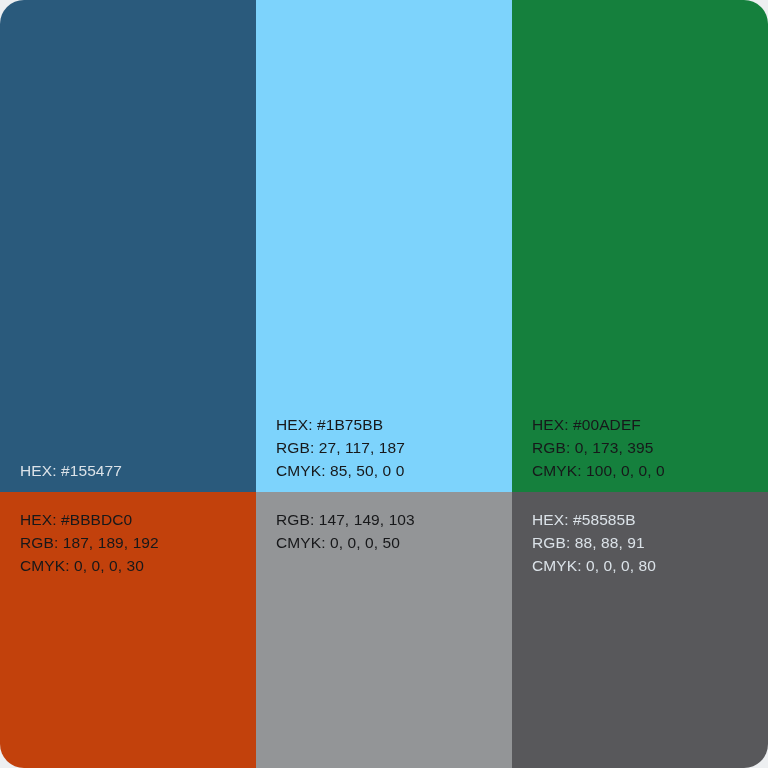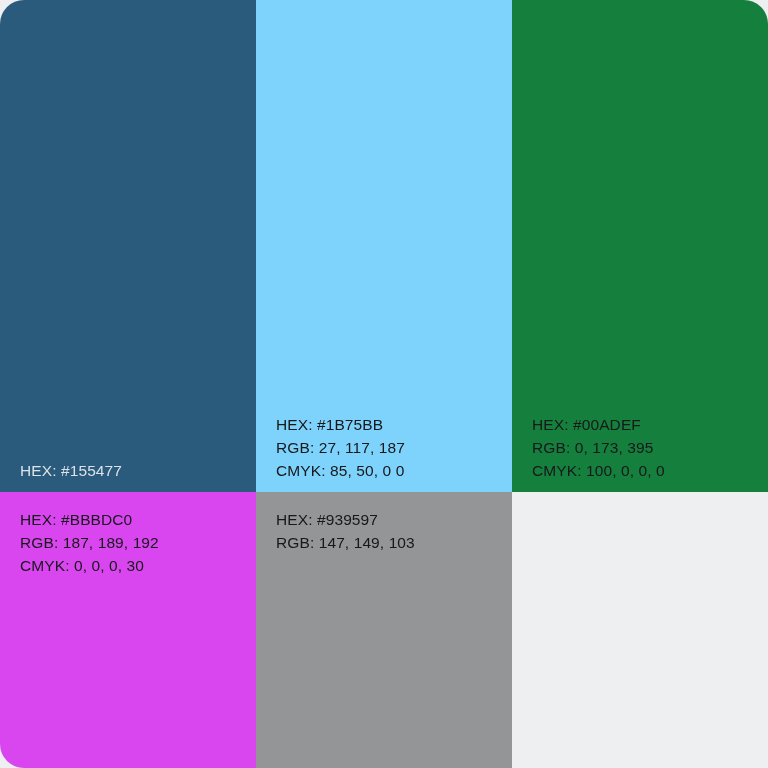--- a/index.html
+++ b/index.html
@@ -86,31 +86,38 @@
         <span class="info-line">HEX: #00ADEF</span>
         <span class="info-line">RGB: 0, 173, 395</span>
         <span class="info-line">CMYK: 100, 0, 0, 0</span>
       </div>
     </div>
 
   </div>
 
   <div class="palette-row" id="row-bottom">
 
-    <div class="swatch dark-text" style="background-color: #d946ef;">
+    <div class="swatch dark-text" style="background-color: #c2410c;">
       <div class="swatch-info">
         <span class="info-line">HEX: #BBBDC0</span>
         <span class="info-line">RGB: 187, 189, 192</span>
         <span class="info-line">CMYK: 0, 0, 0, 30</span>
       </div>
     </div>
 
     <div class="swatch dark-text" style="background-color: rgb(147, 149, 151);">
       <div class="swatch-info">
-        <span class="info-line">HEX: #939597</span>
         <span class="info-line">RGB: 147, 149, 103</span>
+        <span class="info-line">CMYK: 0, 0, 0, 50</span>
       </div>
     </div>
 
+    <div class="swatch light-text" style="background-color: rgb(88, 88, 91);">
+      <div class="swatch-info">
+        <span class="info-line">HEX: #58585B</span>
+        <span class="info-line">RGB: 88, 88, 91</span>
+        <span class="info-line">CMYK: 0, 0, 0, 80</span>
+      </div>
+    </div>
 
   </div>
 
 </div>
 
 </body></html>

